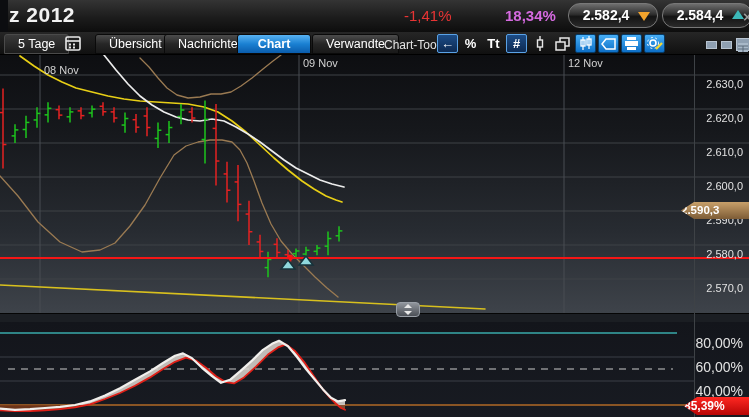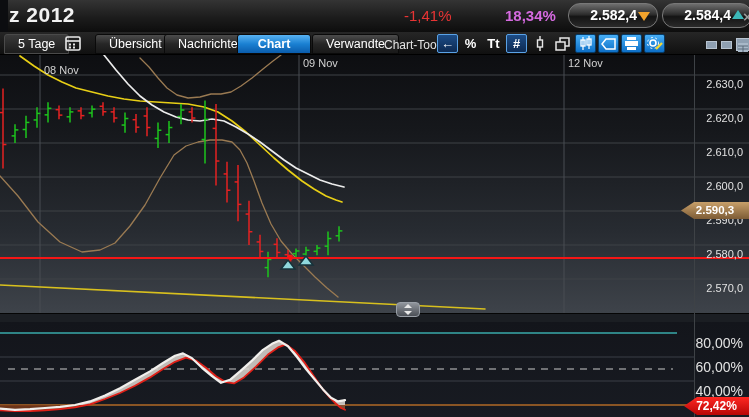--- a/index.html
+++ b/index.html
@@ -7,21 +7,21 @@
     font-family:"Liberation Sans",sans-serif;-webkit-font-smoothing:antialiased;}
   
   .topbar{position:absolute;left:8px;top:0;width:749px;height:32px;
     background:linear-gradient(180deg,#343434 0%,#1c1c1c 55%,#0d0d0d 100%);}
   .title{position:absolute;left:1px;top:3px;font-size:21px;font-weight:bold;color:#f2f2f2;letter-spacing:.5px;}
   .pct-neg{position:absolute;left:396px;top:7px;font-size:15px;font-weight:normal;color:#e83434;}
   .pct-range{position:absolute;left:497px;top:7px;font-size:15px;font-weight:bold;color:#d56ae0;}
   .pill{position:absolute;top:3px;width:88px;height:23px;border-radius:12px;border:1px solid #787878;
     background:linear-gradient(180deg,#6e6e6e 0%,#2e2e2e 45%,#141414 55%,#2a2a2a 100%);
     color:#fff;font-size:14px;font-weight:bold;text-align:center;line-height:23px;cursor:pointer;}
-  .pill .lbl{position:absolute;left:6px;top:0;width:62px;text-align:right;}
+  .pill .lbl{position:absolute;left:6px;top:0;width:62px;text-align:center;}
   .arr{position:absolute;width:0;height:0;right:7px;}
   .arr-down{top:8px;border-left:6px solid transparent;border-right:6px solid transparent;border-top:9px solid #f2a32c;}
   .arr-up{top:6px;border-left:6px solid transparent;border-right:6px solid transparent;border-bottom:9px solid #3cb8b8;}
   .close-x{position:absolute;left:735px;top:8px;font-size:15px;color:#9a9a9a;font-weight:bold;cursor:pointer;}
   
   .tabrow{position:absolute;left:0;top:32px;width:749px;height:22px;
     background:linear-gradient(180deg,#262626,#101010);border-bottom:1px solid #000;}
   .tab{position:absolute;top:2px;height:18px;padding:0 13px;line-height:19px;font-size:12.5px;color:#fff;
     background:linear-gradient(180deg,#4c4c4c 0%,#262626 50%,#191919 100%);
     border:1px solid #0a0a0a;border-radius:3px 3px 0 0;cursor:pointer;}
@@ -40,21 +40,21 @@
   .price-bg{position:absolute;left:0;top:54px;width:749px;height:259px;
     background:linear-gradient(180deg,#0d0e11 0%,#16181c 30%,#272b31 68%,#3e434a 100%);}
   .strip-bg{position:absolute;left:0;top:313px;width:749px;height:9px;background:#1b1e23;border-top:1px solid #050505;}
   .osc-bg{position:absolute;left:0;top:322px;width:749px;height:95px;
     background:linear-gradient(180deg,#13151b 0%,#181b22 100%);}
   svg.chart{position:absolute;left:0;top:0;width:749px;height:417px;}
   #labels{position:absolute;left:0;top:0;width:749px;height:417px;pointer-events:none;}
   .axlab{position:absolute;right:6px;font-size:11px;color:#e2e2e2;}
   .dtlab{position:absolute;font-size:11px;color:#d2d2d2;}
   .osclab{position:absolute;right:6px;font-size:14px;color:#e2e2e2;}
-  .badge{position:absolute;color:#fff;font-weight:bold;text-align:center;
+  .badge{position:absolute;color:#fff;font-weight:bold;
     clip-path:polygon(0 50%,13px 0,100% 0,100% 100%,13px 100%);}
   .badge-price{left:681px;top:202px;width:68px;height:17px;font-size:11.5px;line-height:17px;
     background:linear-gradient(180deg,#c8a06a,#7d5c36);}
   .badge-osc{left:684px;top:397px;width:65px;height:18px;font-size:12px;line-height:18px;
     background:linear-gradient(180deg,#ff2822,#b80606);}
   .splitbtn{position:absolute;left:396px;top:302px;width:22px;height:13px;border-radius:4px;cursor:pointer;
     background:linear-gradient(180deg,#90959c,#4b4f56);border:1px solid #9aa0a8;}
   .splitbtn .t{position:absolute;left:7px;width:0;height:0;border-left:4px solid transparent;border-right:4px solid transparent;}
   .splitbtn .up{top:1px;border-bottom:4px solid #e8e8e8;}
   .splitbtn .dn{bottom:1px;border-top:4px solid #e8e8e8;}
@@ -206,21 +206,21 @@
       <div class="axlab" style="top:282px">2.570,0</div>
       <div class="dtlab" style="left:44px;top:64px">08 Nov</div>
       <div class="dtlab" style="left:303px;top:57px">09 Nov</div>
       <div class="dtlab" style="left:568px;top:57px">12 Nov</div>
       <div class="osclab" style="top:335px">80,00%</div>
       <div class="osclab" style="top:359px">60,00%</div>
       <div class="osclab" style="top:383px">40,00%</div>
     </div>
 
   <div class="badge badge-price">2.590,3</div>
-  <div class="badge badge-osc">72,42%</div>
+  <div class="badge badge-osc">85,39%</div>
 
   <div class="splitbtn">
     <span class="t up"></span>
     <span class="t dn"></span>
   </div>
 
   <div class="topbar">
     <div class="title">z 2012</div>
     <div class="pct-neg">-1,41%</div>
     <div class="pct-range">18,34%</div>

